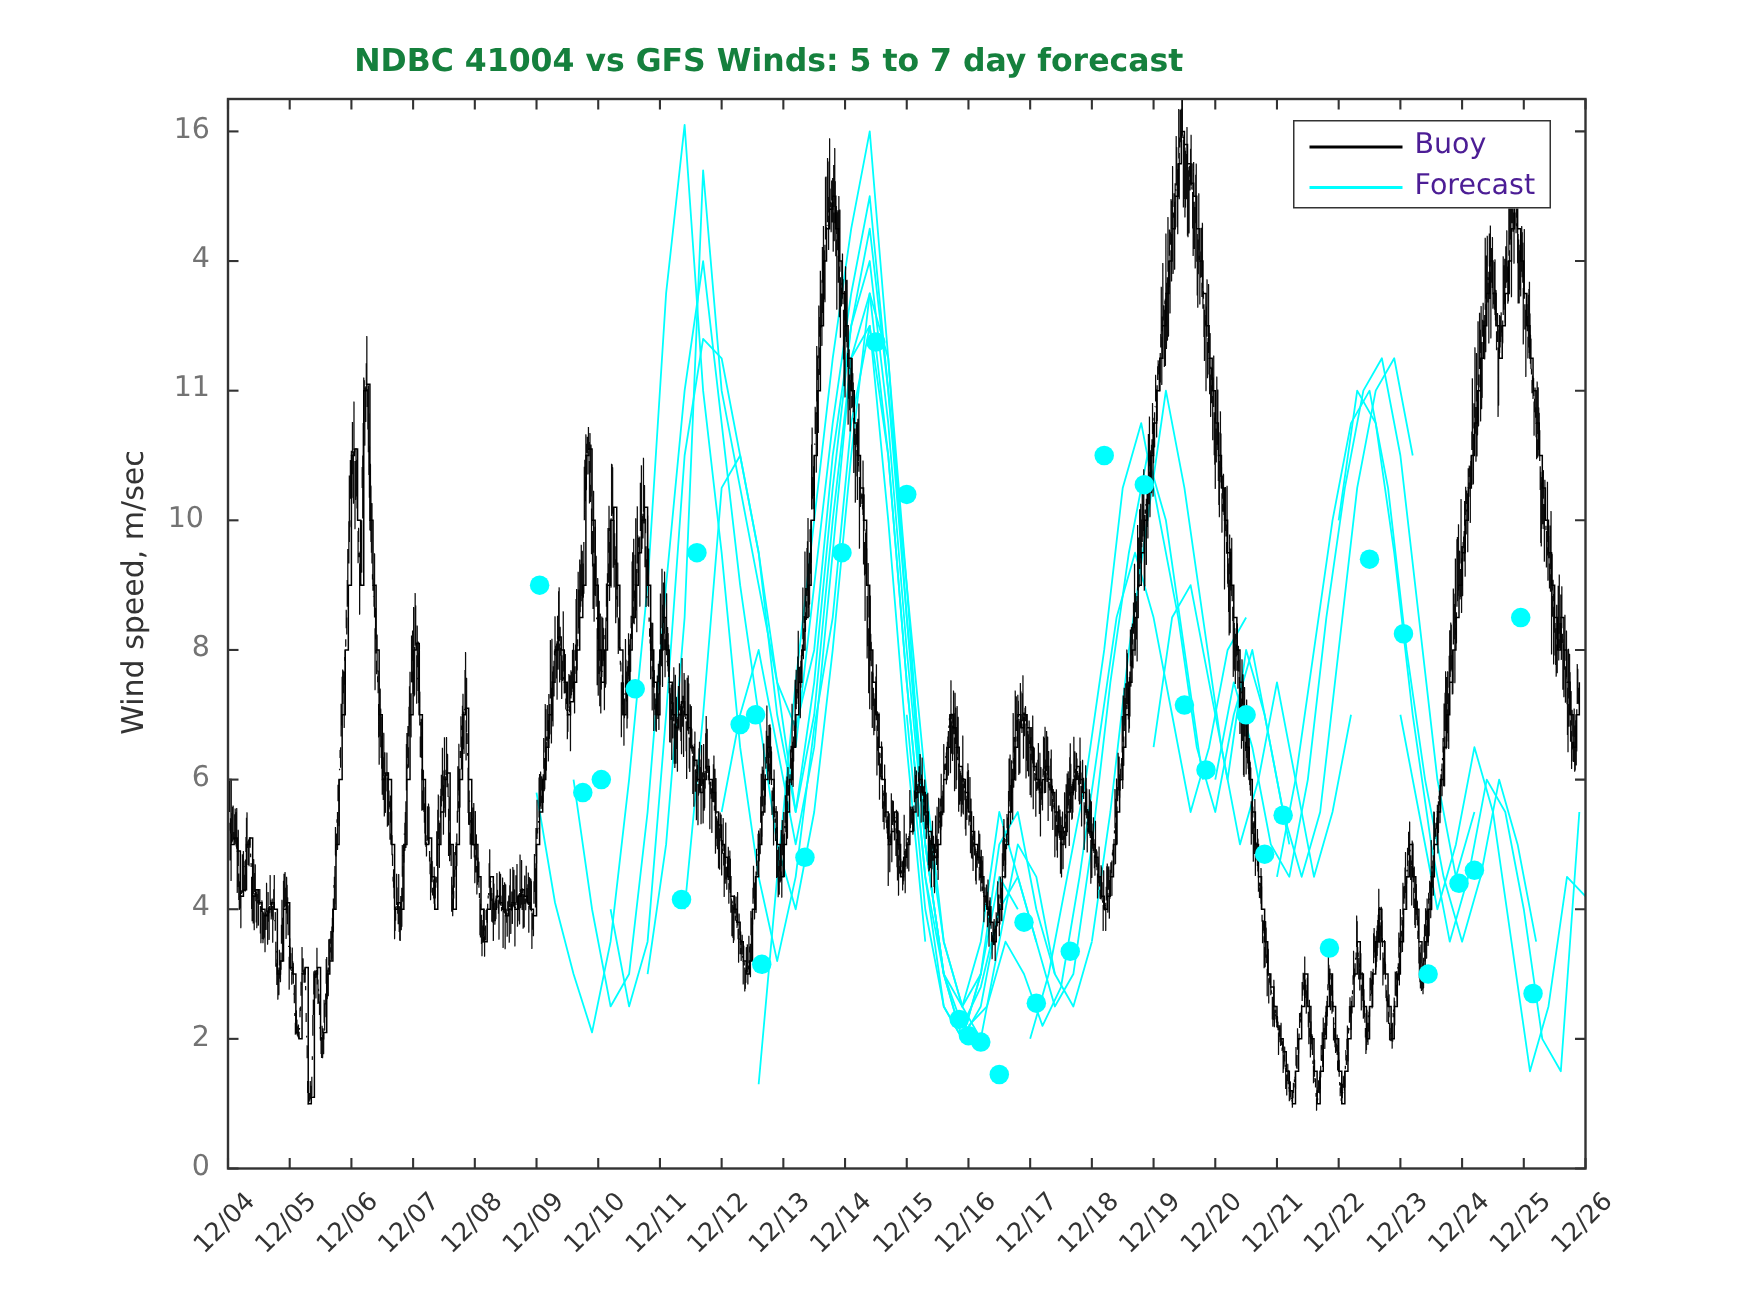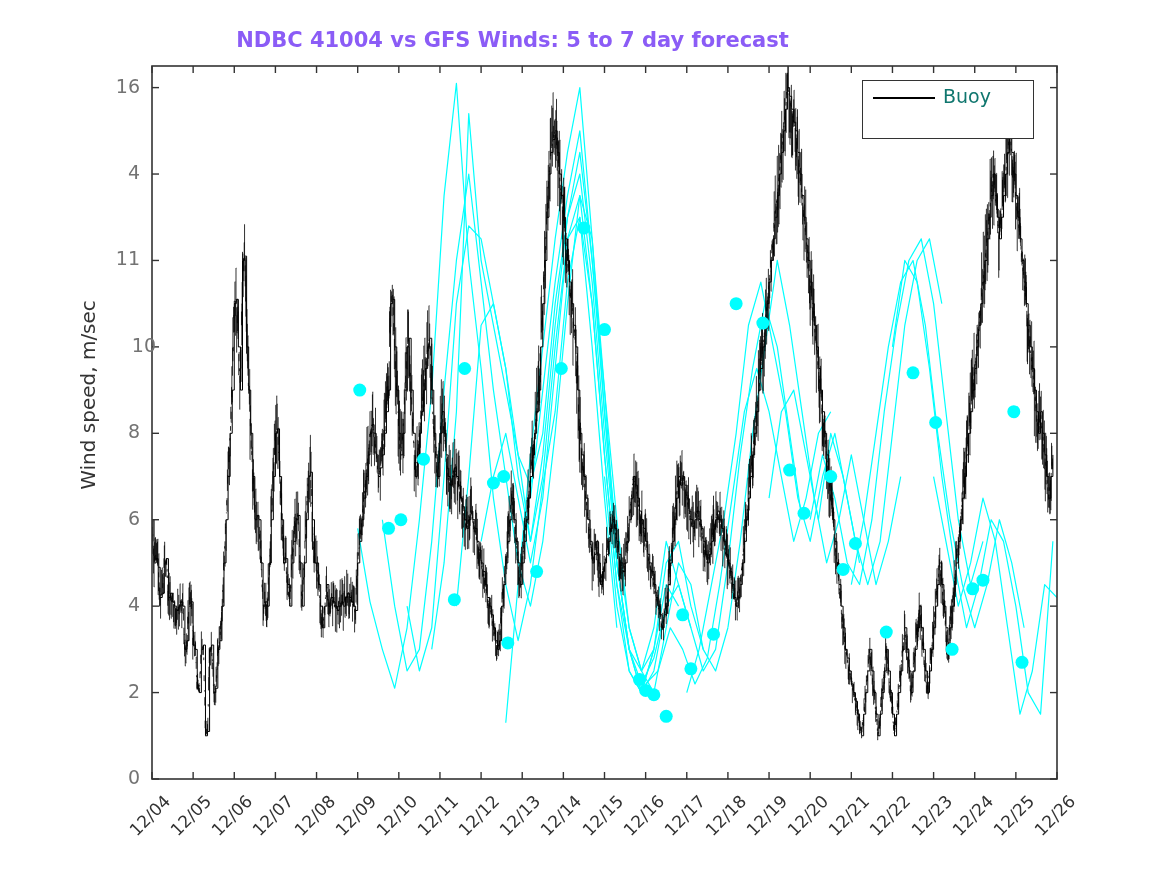--- a/index.html
+++ b/index.html
@@ -22,21 +22,21 @@
     background: #ffffff;
   }
   #chart-title {
     position: absolute;
     left: 0;
     top: 28px;
     width: 1025px;
     text-align: center;
     font-size: 21px;
     font-weight: bold;
-    color: #8b5cf6;
+    color: #15803d;
     letter-spacing: 0px;
     font-family: "DejaVu Sans", sans-serif;
   }
   #ylabel {
     position: absolute;
     left: -262px;
     top: 383px;
     width: 700px;
     text-align: center;
     transform: rotate(-90deg);
@@ -91,21 +91,21 @@
     width: 62px;
     height: 0;
     border-top-width: 2px;
     border-top-style: solid;
   }
   .legend-text {
     position: absolute;
     left: 80px;
     top: 1px;
     font-size: 19px;
-    color: #0f766e;
+    color: #4c1d95;
     font-family: "DejaVu Sans", sans-serif;
   }
 </style>
 </head>
 <body>
 
 <div id="figure">
 
   <div id="chart-title">NDBC 41004 vs GFS Winds: 5 to 7 day forecast</div>
 
@@ -247,21 +247,21 @@
         <circle cx="1022.03" cy="662.33" r="6.5" fill="#00ffff" stroke="none"></circle>
       </g>
   </svg>
 
   <div id="ytick-labels">
       <div class="ytick-label" style="left: 80px; top: 766px;">0</div>
       <div class="ytick-label" style="left: 80px; top: 679.576px;">2</div>
       <div class="ytick-label" style="left: 80px; top: 593.152px;">4</div>
       <div class="ytick-label" style="left: 80px; top: 506.727px;">6</div>
       <div class="ytick-label" style="left: 80px; top: 420.303px;">8</div>
-      <div class="ytick-label" style="left: 96px; top: 333.879px;">10</div>
+      <div class="ytick-label" style="left: 76px; top: 333.879px;">10</div>
       <div class="ytick-label" style="left: 80px; top: 247.455px;">11</div>
       <div class="ytick-label" style="left: 80px; top: 161.03px;">4</div>
       <div class="ytick-label" style="left: 80px; top: 74.6061px;">16</div>
     </div>
   <div id="xtick-labels">
       <div class="xtick-label" style="left: 104px; top: 791px; width: 56px;">12/04</div>
       <div class="xtick-label" style="left: 145.136px; top: 791px; width: 56px;">12/05</div>
       <div class="xtick-label" style="left: 186.273px; top: 791px; width: 56px;">12/06</div>
       <div class="xtick-label" style="left: 227.409px; top: 791px; width: 56px;">12/07</div>
       <div class="xtick-label" style="left: 268.545px; top: 791px; width: 56px;">12/08</div>
@@ -283,15 +283,19 @@
       <div class="xtick-label" style="left: 926.727px; top: 791px; width: 56px;">12/24</div>
       <div class="xtick-label" style="left: 967.864px; top: 791px; width: 56px;">12/25</div>
       <div class="xtick-label" style="left: 1009px; top: 791px; width: 56px;">12/26</div>
     </div>
 
   <div id="legend-box">
       <div class="legend-entry" style="top: 3px;">
         <div class="legend-line" style="border-top-color: rgb(0, 0, 0);"></div>
         <div class="legend-text">Buoy</div>
       </div>
+      <div class="legend-entry" style="top: 30px;">
+        <div class="legend-line" style="border-top-color: rgb(0, 255, 255);"></div>
+        <div class="legend-text">Forecast</div>
+      </div>
     </div>
 
 </div>
 
 </body></html>

